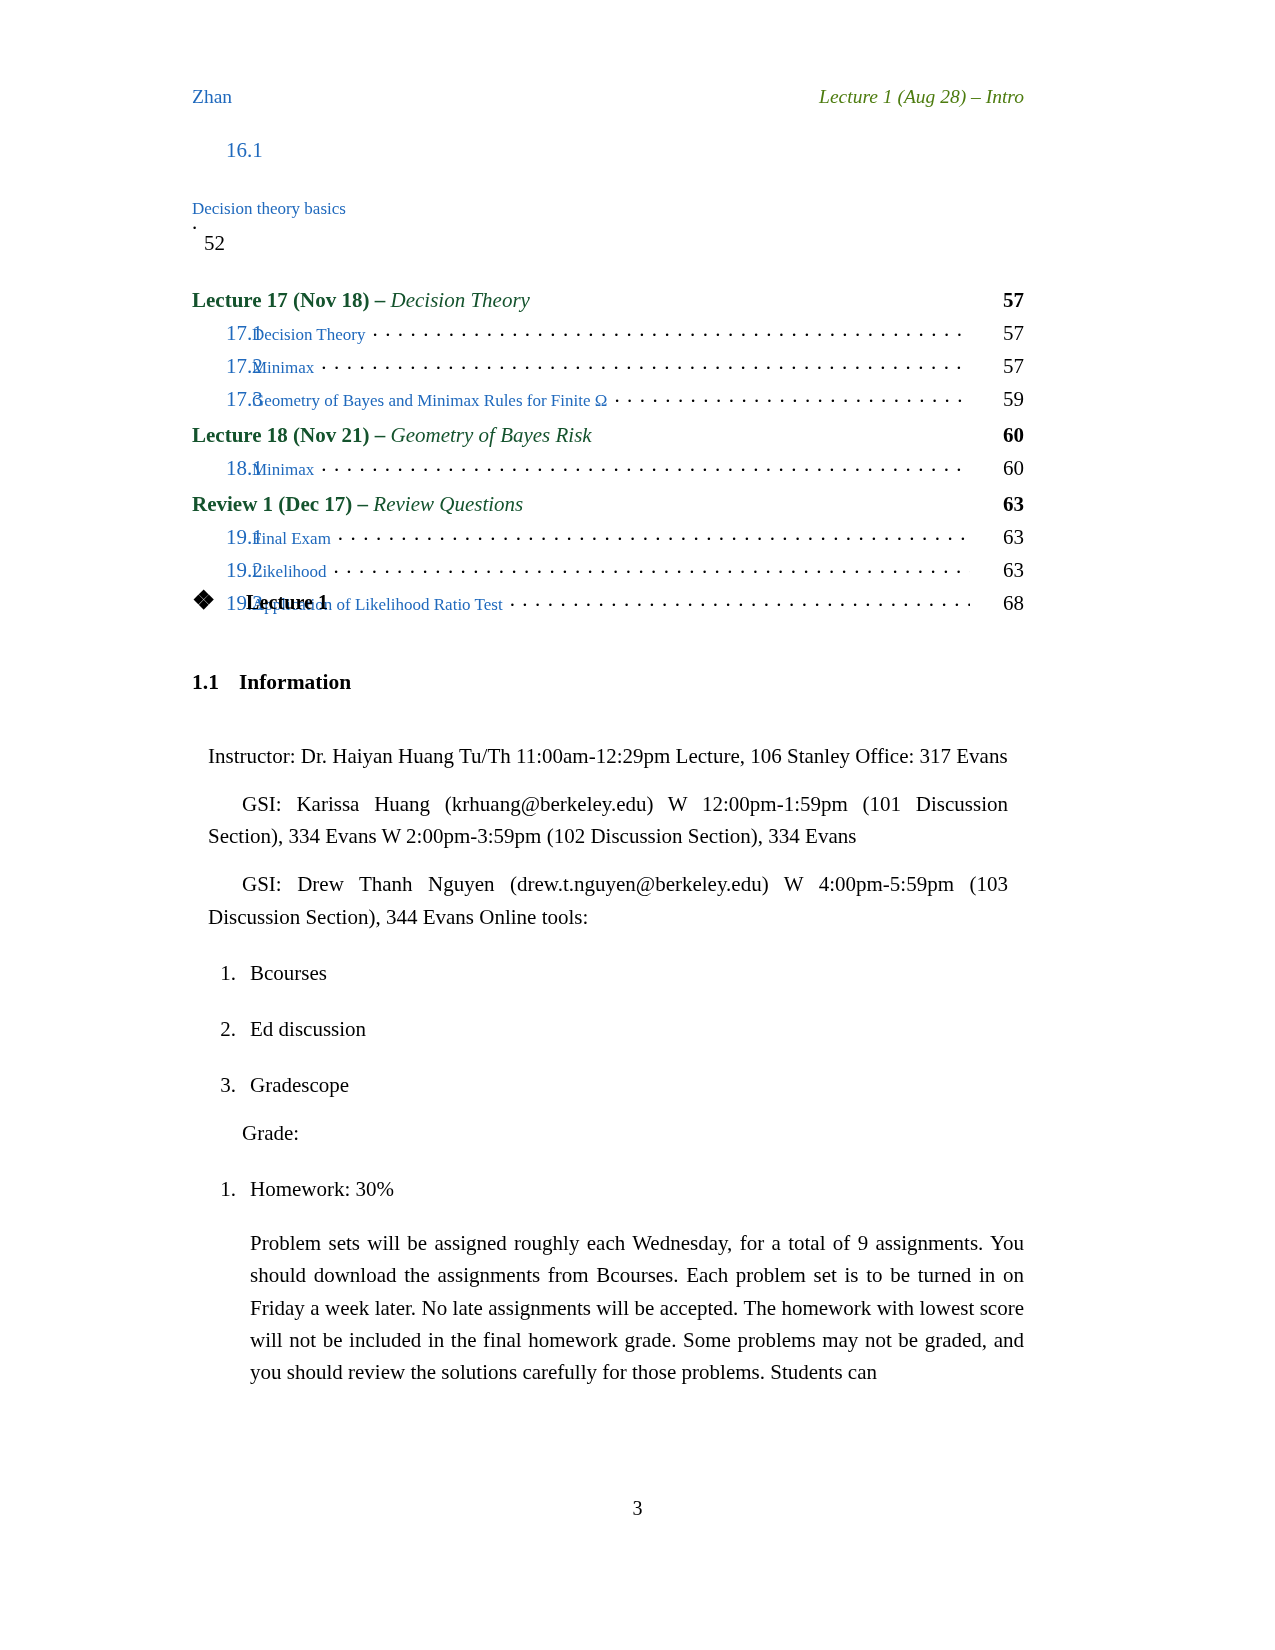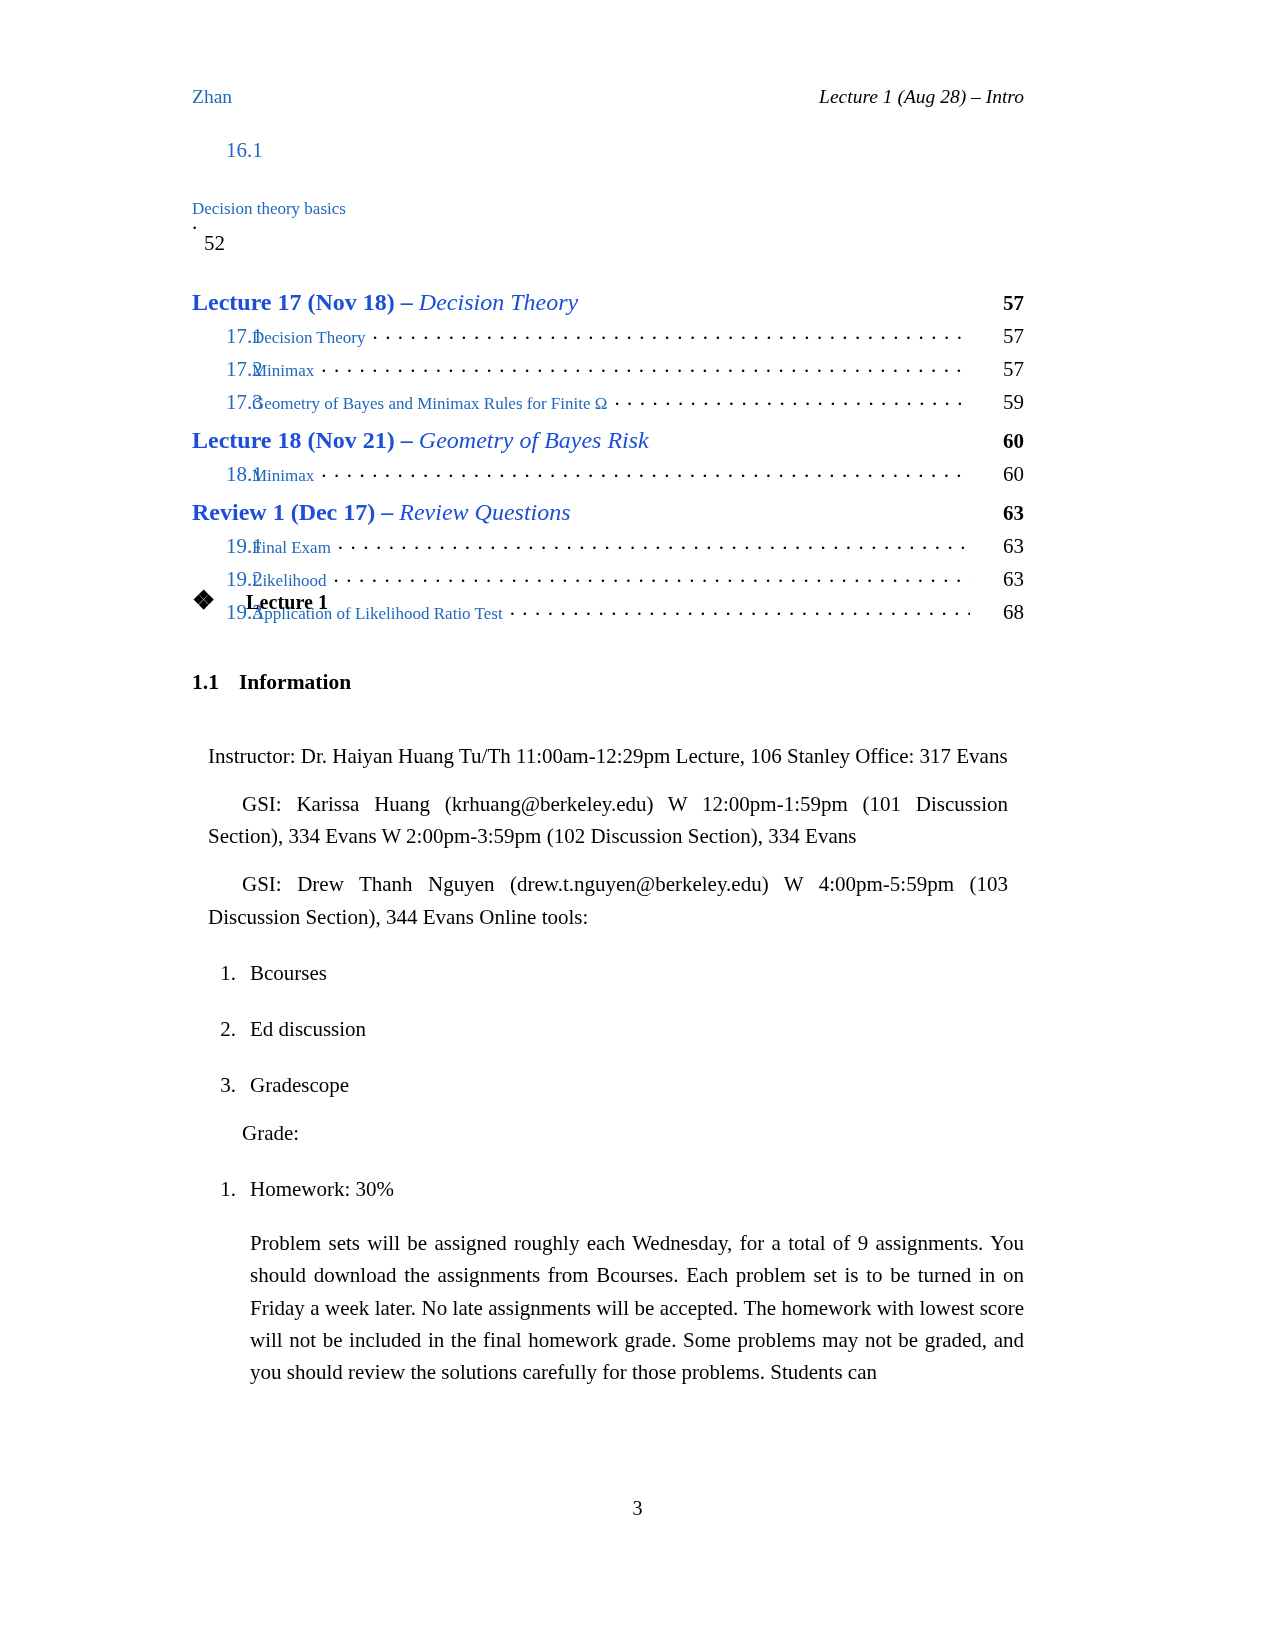--- a/index.html
+++ b/index.html
@@ -34,21 +34,21 @@
     align-items: baseline;
     justify-content: space-between;
     font-size: 19.5px;
   }
   .runhead-left {
     color: #1f69bd;
     font-family: "Liberation Serif", "DejaVu Serif", serif;
   }
   .runhead-right {
     font-style: italic;
-    color: #000000;
+    color: #4d7c0f;
     font-size: 19.5px;
   }
 
   
   .toc {
     position: absolute;
     left: 192px;
     top: 140px;
     width: 832px;
   }
@@ -70,22 +70,22 @@
     flex: 0 0 60px;
     padding-left: 34px;
     box-sizing: border-box;
   }
   .toc-title {
     color: #1f69bd;
     font-size: 17px;
     padding-right: 7px;
   }
   .toc-chap-title {
-    color: #1d4ed8;
-    font-size: 24px;
+    color: #14532d;
+    font-size: 21px;
     font-weight: bold;
     padding-right: 8px;
   }
   .toc-chap-title .it {
     font-style: italic;
     font-weight: normal;
   }
   .toc-leader {
     flex: 1 1 auto;
     overflow: hidden;

